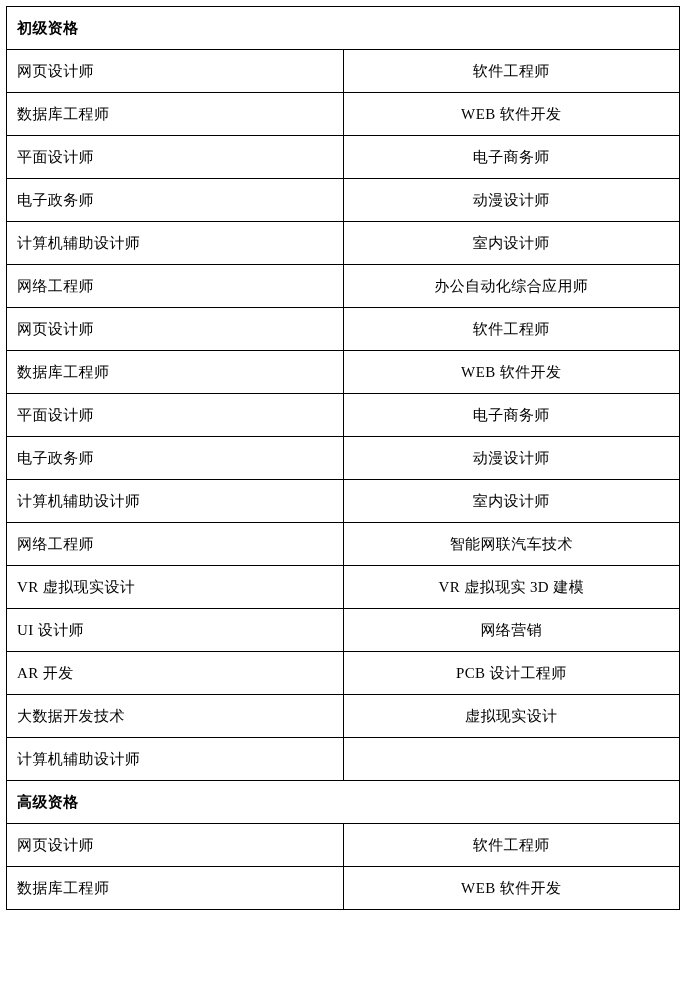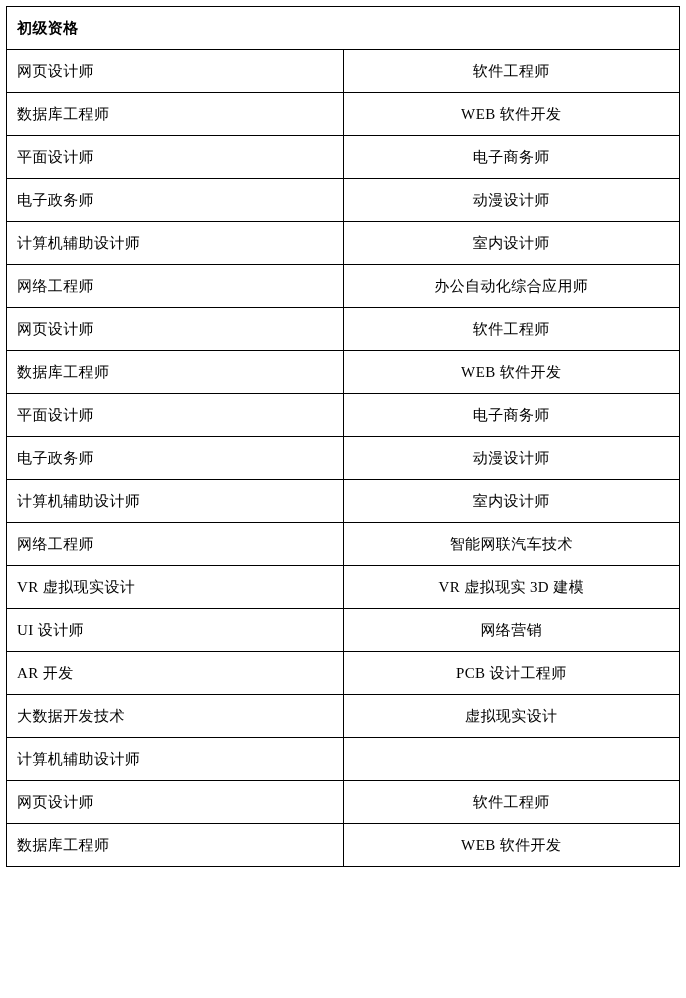--- a/index.html
+++ b/index.html
@@ -192,20 +192,25 @@
       <tr>
         <td class="col-left">
             <span class="cell-text">计算机辅助设计师</span>
           </td>
         <td class="col-right">
             <span class="cell-text"></span>
           </td>
       </tr>
 
       <tr>
+        <td class="section-header" colspan="2">
+            <span class="cell-text">高级资格</span>
+          </td>
+      </tr>
+      <tr>
         <td class="col-left">
             <span class="cell-text">网页设计师</span>
           </td>
         <td class="col-right">
             <span class="cell-text">软件工程师</span>
           </td>
       </tr>
       <tr>
         <td class="col-left">
             <span class="cell-text">数据库工程师</span>

